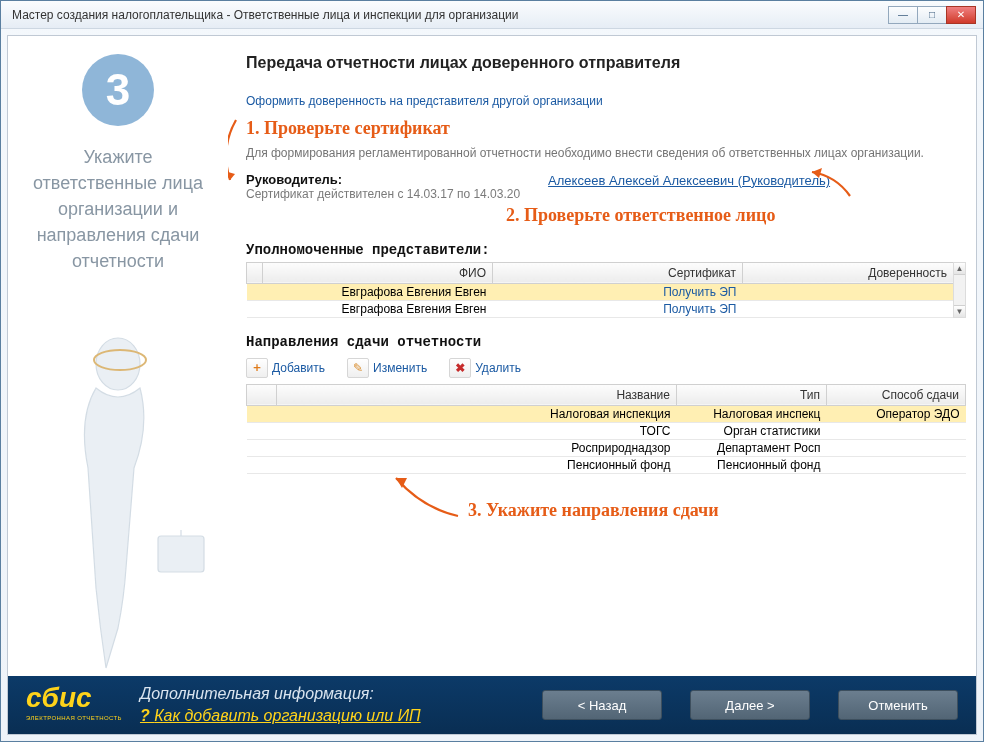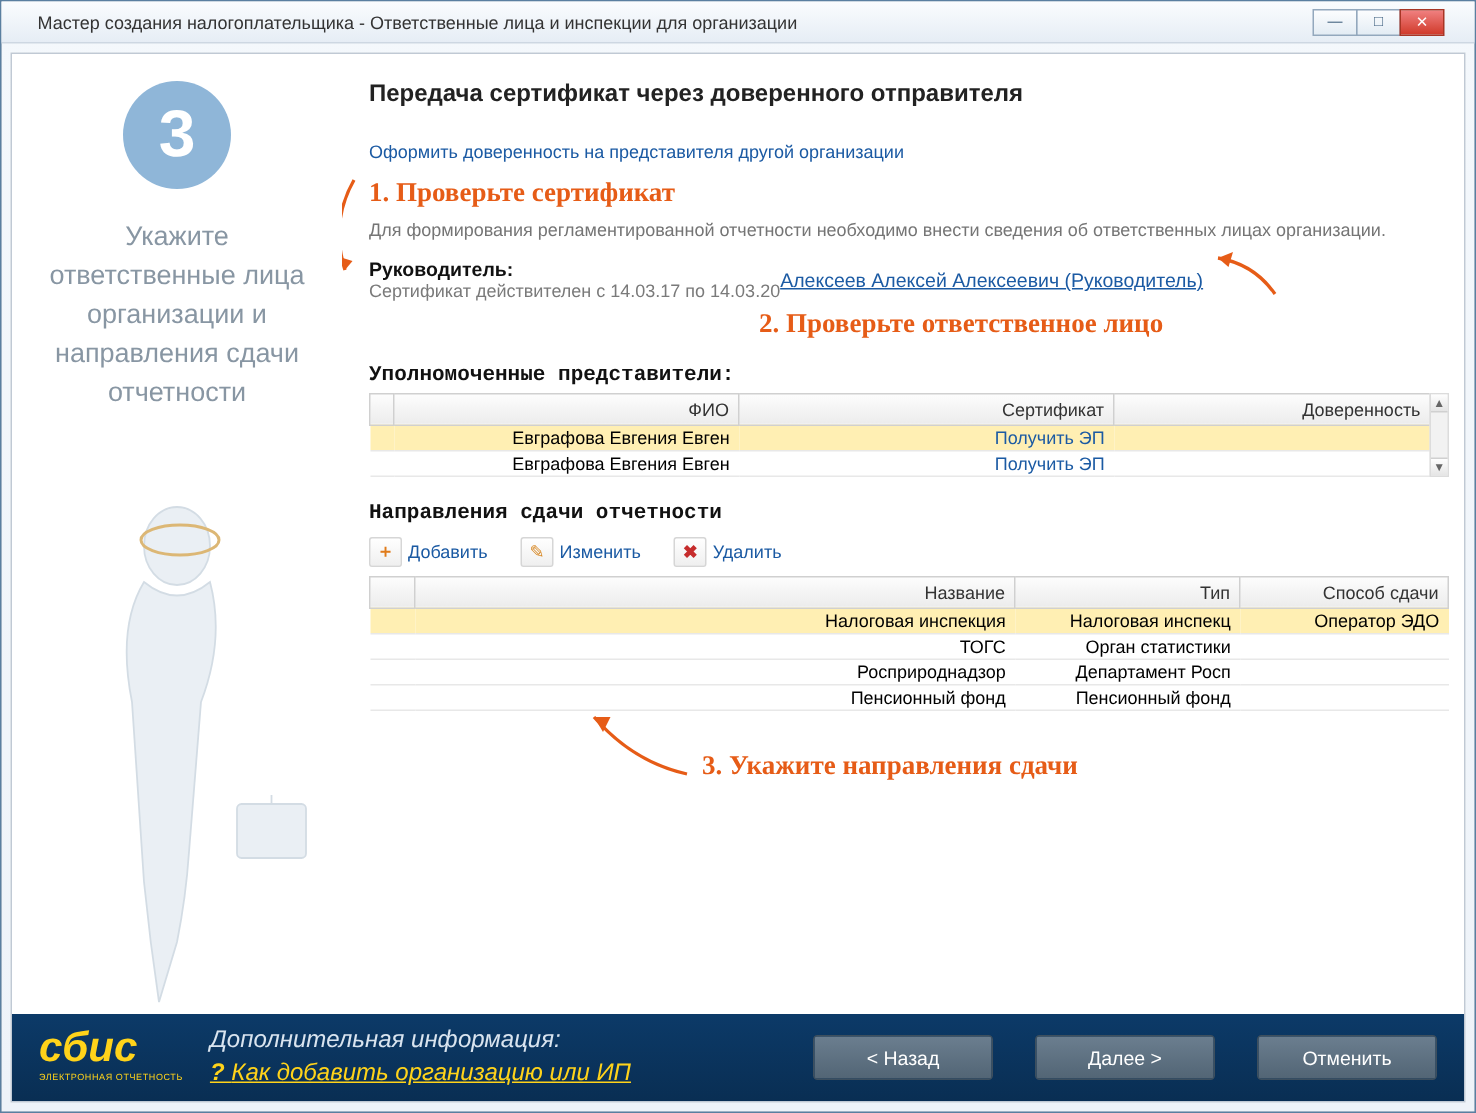--- a/index.html
+++ b/index.html
@@ -13,21 +13,21 @@
 .window {
   width: 984px; height: 742px;
   background: linear-gradient(#f4f8fc, #eef3f9);
   border: 1px solid #5a7fa0;
   display: flex; flex-direction: column;
 }
 .titlebar {
   height: 28px;
   background: linear-gradient(#fafcfe, #e6edf5);
   display: flex; align-items: center;
-  padding: 0 20px;
+  padding: 0 7px;
   border-bottom: 1px solid #cdd7e2;
   gap: 33px;
 }
 .titlebar .title { flex: 1; font-size: 12px; color: #333; padding-left: 4px; }
 .win-btns { display: flex; gap: 0; }
 .win-btn {
   width: 30px; height: 18px;
   border: 1px solid #93a8bd;
   background: linear-gradient(#fcfdfe, #e3ecf4);
   display: flex; align-items: center; justify-content: center;
@@ -146,35 +146,35 @@
               <path d="M78 72 q22 18 44 0 q10 38 -6 80 l-8 100 q-2 30 -8 60 l-12 40 q-6 -40 -10 -80 l-8 -120 q-10 -50 8 -80z"></path>
               <rect x="140" y="220" width="46" height="36" rx="3"></rect>
               <line x1="163" y1="214" x2="163" y2="220"></line>
             </g>
             <ellipse cx="102" cy="44" rx="26" ry="10" fill="none" stroke="#d9b067" stroke-width="2"></ellipse>
           </svg>
         </div>
       </div>
 
       <div class="main">
-        <h1 class="page-title">Передача сертификат через доверенного отправителя</h1>
+        <h1 class="page-title">Передача отчетности лицах доверенного отправителя</h1>
 
         <a href="#" class="link">Оформить доверенность на представителя другой организации</a>
 
         <div style="position:relative; margin-top:10px;">
           <div class="annot">1. Проверьте сертификат</div>
           <svg class="annot-layer" style="left:-30px; top:-4px; width:40px; height:80px;">
             <path class="annot-arrow" d="M20 6 Q4 34 14 66"></path>
             <path class="annot-head" d="M14 66 l-5 -9 10 3 z"></path>
           </svg>
         </div>
 
         <div class="subtext">Для формирования регламентированной отчетности необходимо внести сведения об ответственных лицах организации.</div>
 
-        <div style="display:flex; align-items:center; position:relative;">
+        <div style="display:flex; align-items:flex-start; gap:28px; position:relative;">
           <div>
             <div class="label-strong">Руководитель:</div>
             <div class="cert-validity">Сертификат действителен с 14.03.17 по 14.03.20</div>
           </div>
           <a href="#" class="manager-link" style="margin-top:1px;">Алексеев Алексей Алексеевич (Руководитель)</a>
           <svg class="annot-layer" style="left:560px; top:-6px; width:50px; height:34px;">
             <path class="annot-arrow" d="M44 30 Q30 10 6 6"></path>
             <path class="annot-head" d="M6 6 l10 -4 -3 10 z"></path>
           </svg>
         </div>

